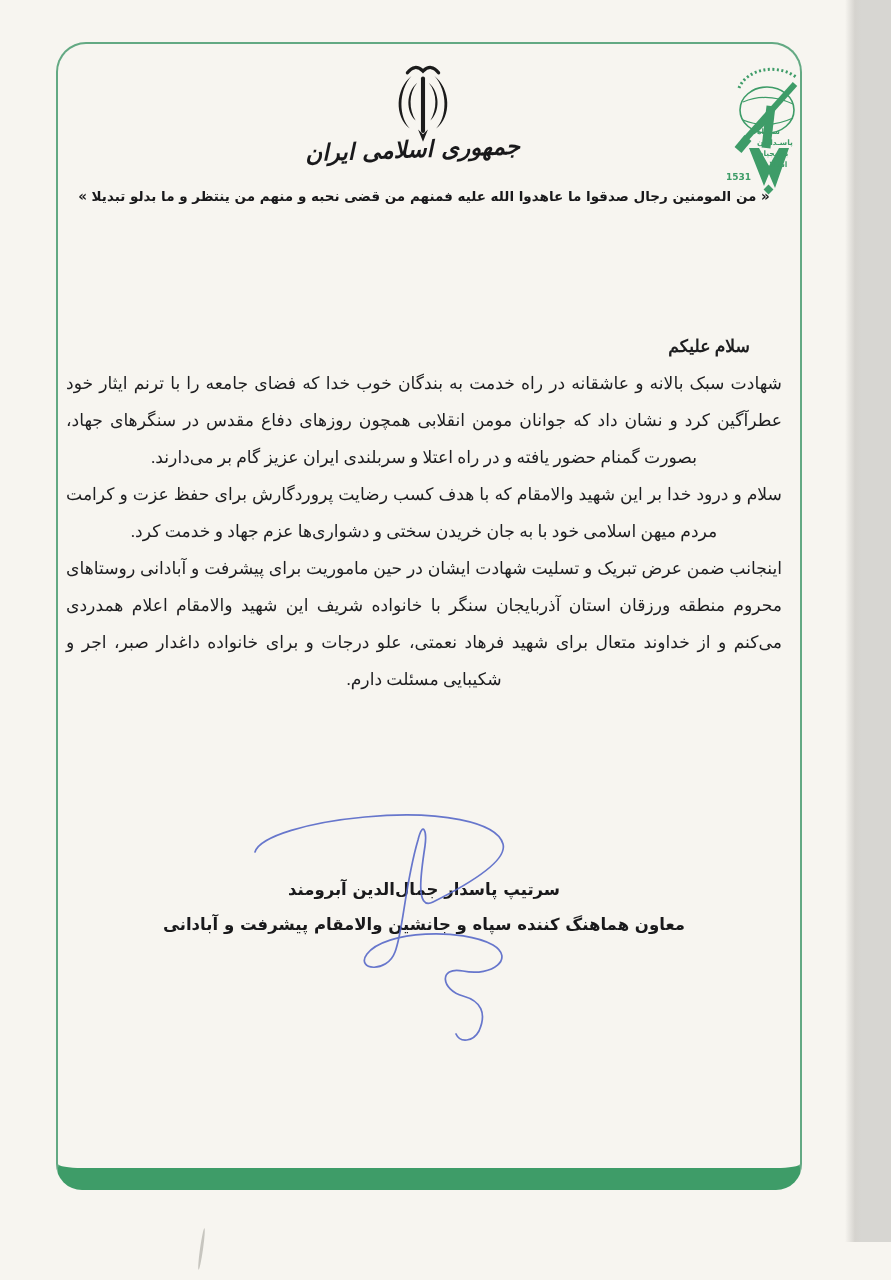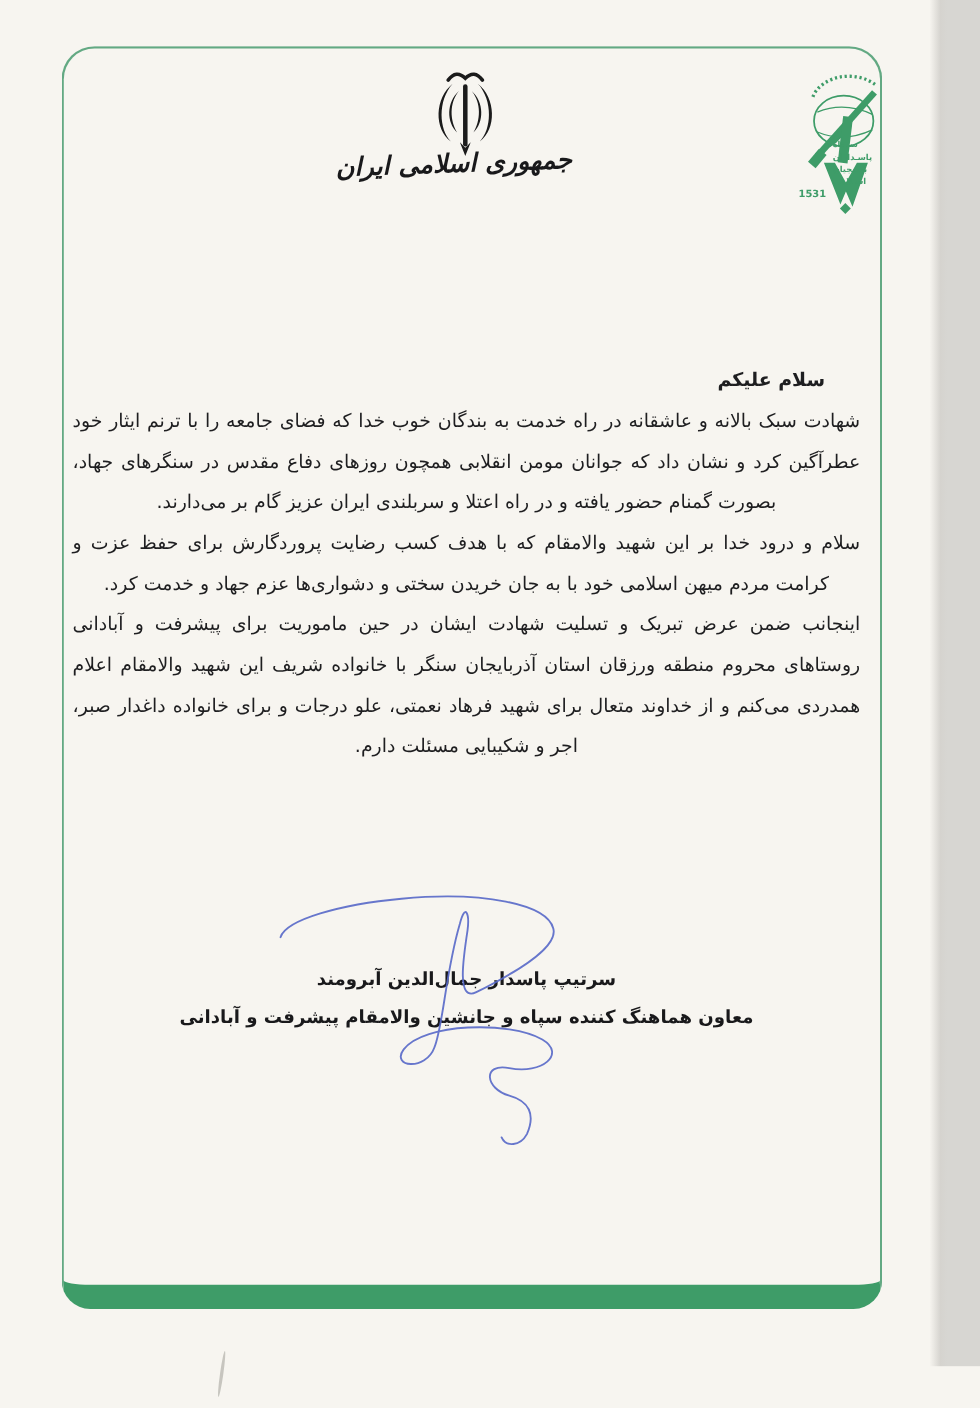--- a/index.html
+++ b/index.html
@@ -49,21 +49,21 @@
     text-align:center; font-weight:bold; font-size:13.5px; color:#19191b;
   }
   .title {
     position:absolute; left:66px; top:246px; width:716px;
     text-align:center; font-weight:bold; font-size:21.5px; color:#161618;
   }
   .body-flow {
     position:absolute; left:66px; top:328px; width:716px;
     font-size:17.2px; line-height:37px;
   }
-  .body-flow p { margin:0; text-align:justify; text-align-last:center; }
+  .body-flow p { margin:0; text-align:justify; text-align-last:center;font-family:Liberation Serif, serif; }
   .body-flow p.salutation { text-align:right; text-align-last:right; padding-left:0; padding-right:32px; font-weight:bold; }
   .sig-block {
     position:absolute; left:66px; top:872px; width:716px;
     text-align:center; font-weight:bold; font-size:16.5px;
     line-height:35px; color:#19191b;
   }
   .signature-svg { position:absolute; left:225px; top:800px; pointer-events:none; }
 </style>
 </head>
 <body>
@@ -110,20 +110,21 @@
     </svg>
     <div class="irgc-text">
       <div>ســپاه</div>
       <div>پاسـداران</div>
       <div>بسیجیان</div>
       <div>اسـلامی</div>
     </div>
     <div class="irgc-year">1531</div>
   </div>
 
+  <div class="quote">« من المومنین رجال صدقوا ما عاهدوا الله علیه فمنهم من قضی نحبه و منهم من ینتظر و ما بدلو تبدیلا »</div>
 
 
   <div class="body-flow">
     <p class="salutation">سلام علیکم</p>
 
       <p>شهادت سبک بالانه و عاشقانه در راه خدمت به بندگان خوب خدا که فضای جامعه را با ترنم ایثار خود عطرآگین کرد و نشان داد که جوانان مومن انقلابی همچون روزهای دفاع مقدس در سنگرهای جهاد، بصورت گمنام حضور یافته و در راه اعتلا و سربلندی ایران عزیز گام بر می‌دارند.</p>
       <p>سلام و درود خدا بر این شهید والامقام که با هدف کسب رضایت پروردگارش برای حفظ عزت و کرامت مردم میهن اسلامی خود با به جان خریدن سختی و دشواری‌ها عزم جهاد و خدمت کرد.</p>
       <p>اینجانب ضمن عرض تبریک و تسلیت شهادت ایشان در حین ماموریت برای پیشرفت و آبادانی روستاهای محروم منطقه ورزقان استان آذربایجان سنگر با خانواده شریف این شهید والامقام اعلام همدردی می‌کنم و از خداوند متعال برای شهید فرهاد نعمتی، علو درجات و برای خانواده داغدار صبر، اجر و شکیبایی مسئلت دارم.</p>
     </div>
 

